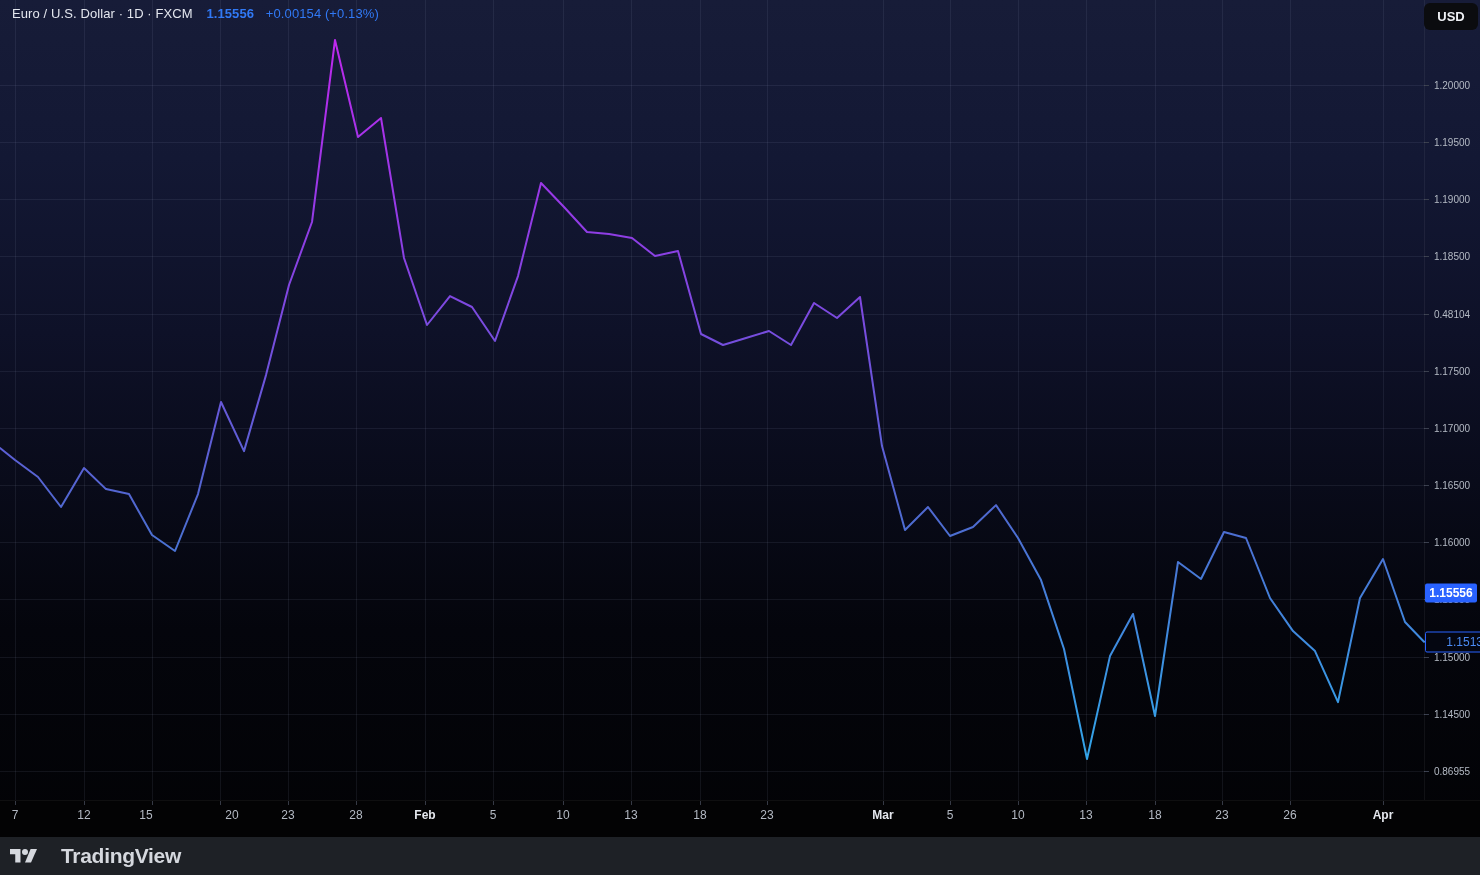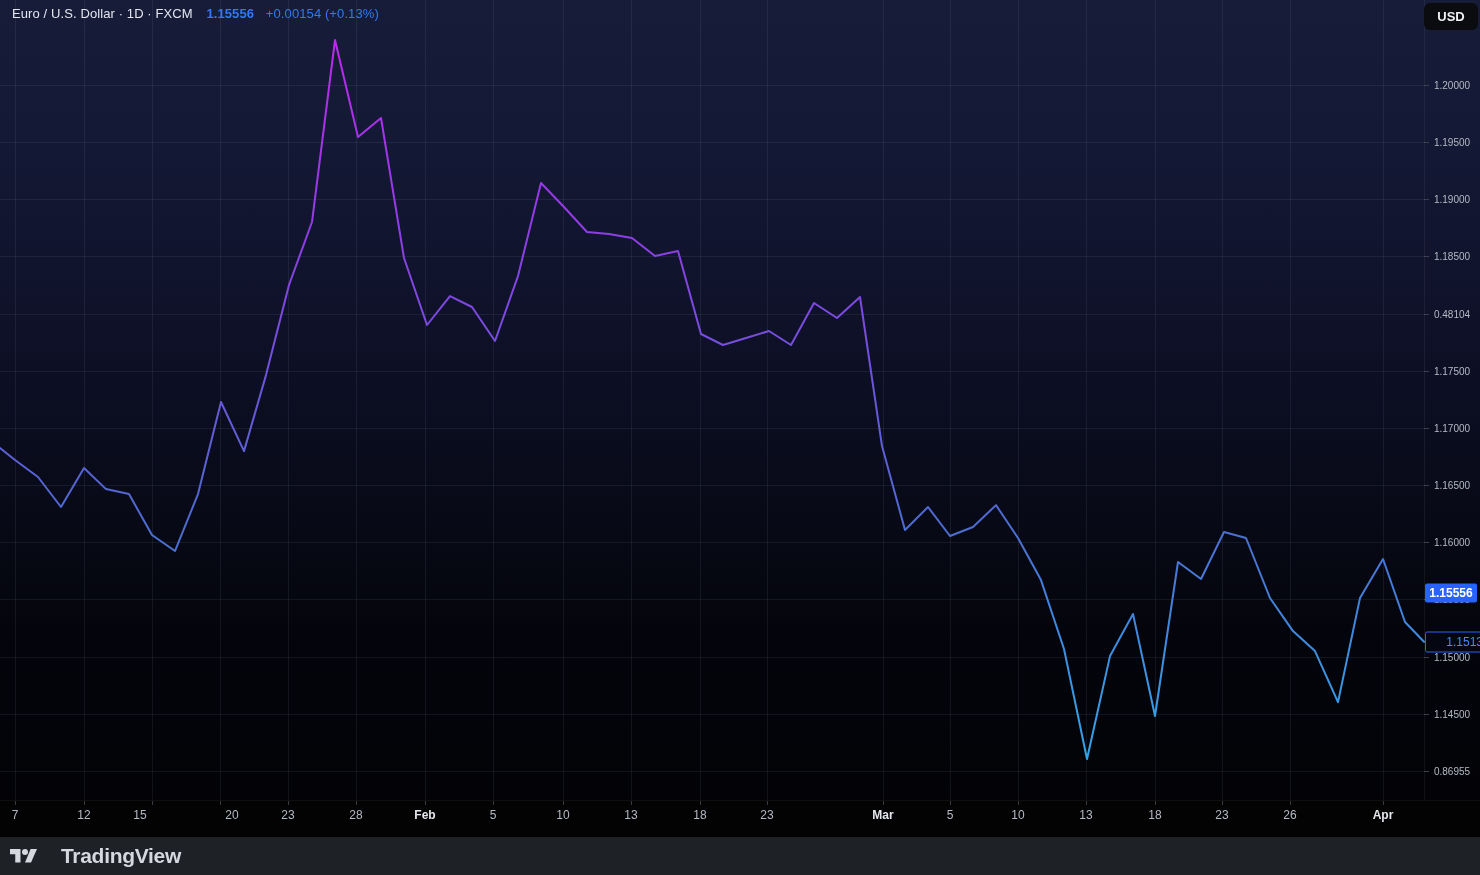--- a/index.html
+++ b/index.html
@@ -150,21 +150,21 @@
       <div class="badge last" style="top: 593px;">1.15556</div>
       <div class="badge prev" style="top: 642px;">1.15130</div>
     </div>
 
   <div class="time-axis" id="time-axis">
       <div class="t-tick" style="left: 15px;"></div>
       <div class="t-label" style="left: 15px;">7</div>
       <div class="t-tick" style="left: 84px;"></div>
       <div class="t-label" style="left: 84px;">12</div>
       <div class="t-tick" style="left: 152px;"></div>
-      <div class="t-label" style="left: 140px;">15</div>
+      <div class="t-label" style="left: 146px;">15</div>
       <div class="t-tick" style="left: 220px;"></div>
       <div class="t-label" style="left: 232px;">20</div>
       <div class="t-tick" style="left: 288px;"></div>
       <div class="t-label" style="left: 288px;">23</div>
       <div class="t-tick" style="left: 356px;"></div>
       <div class="t-label" style="left: 356px;">28</div>
       <div class="t-tick" style="left: 425px;"></div>
       <div class="t-label major" style="left: 425px;">Feb</div>
       <div class="t-tick" style="left: 493px;"></div>
       <div class="t-label" style="left: 493px;">5</div>

